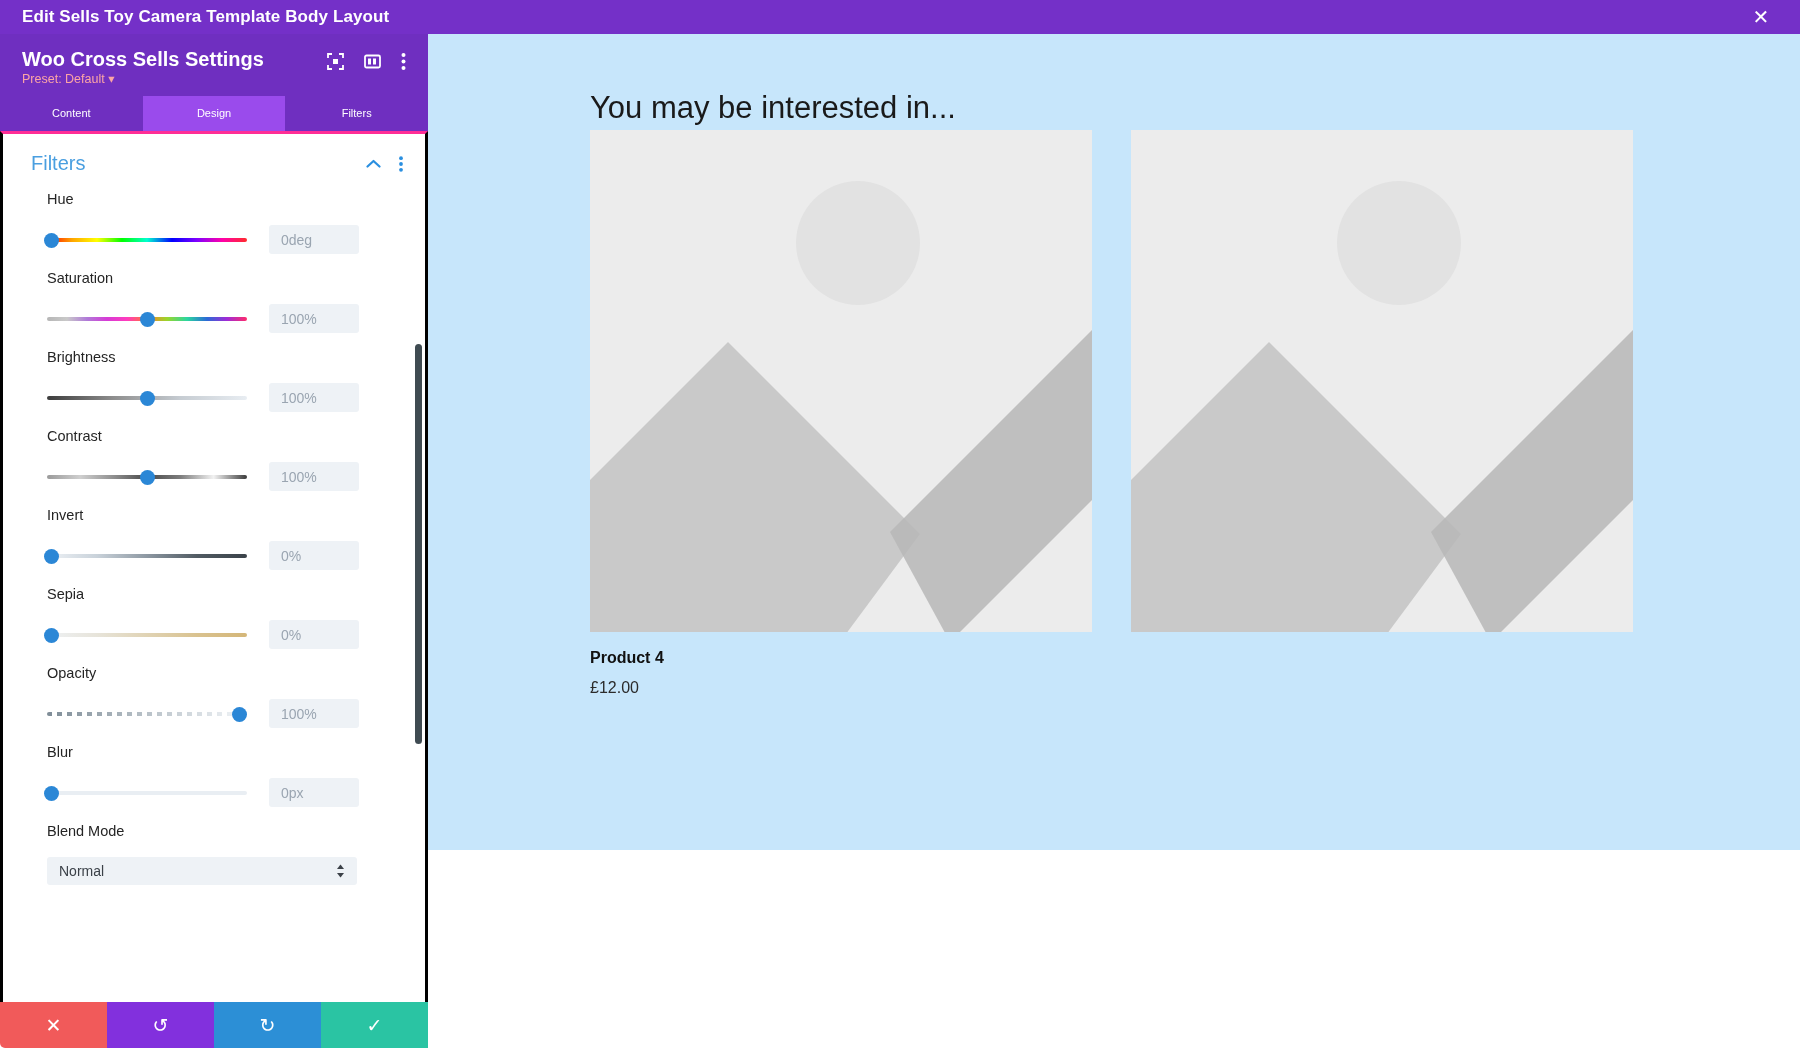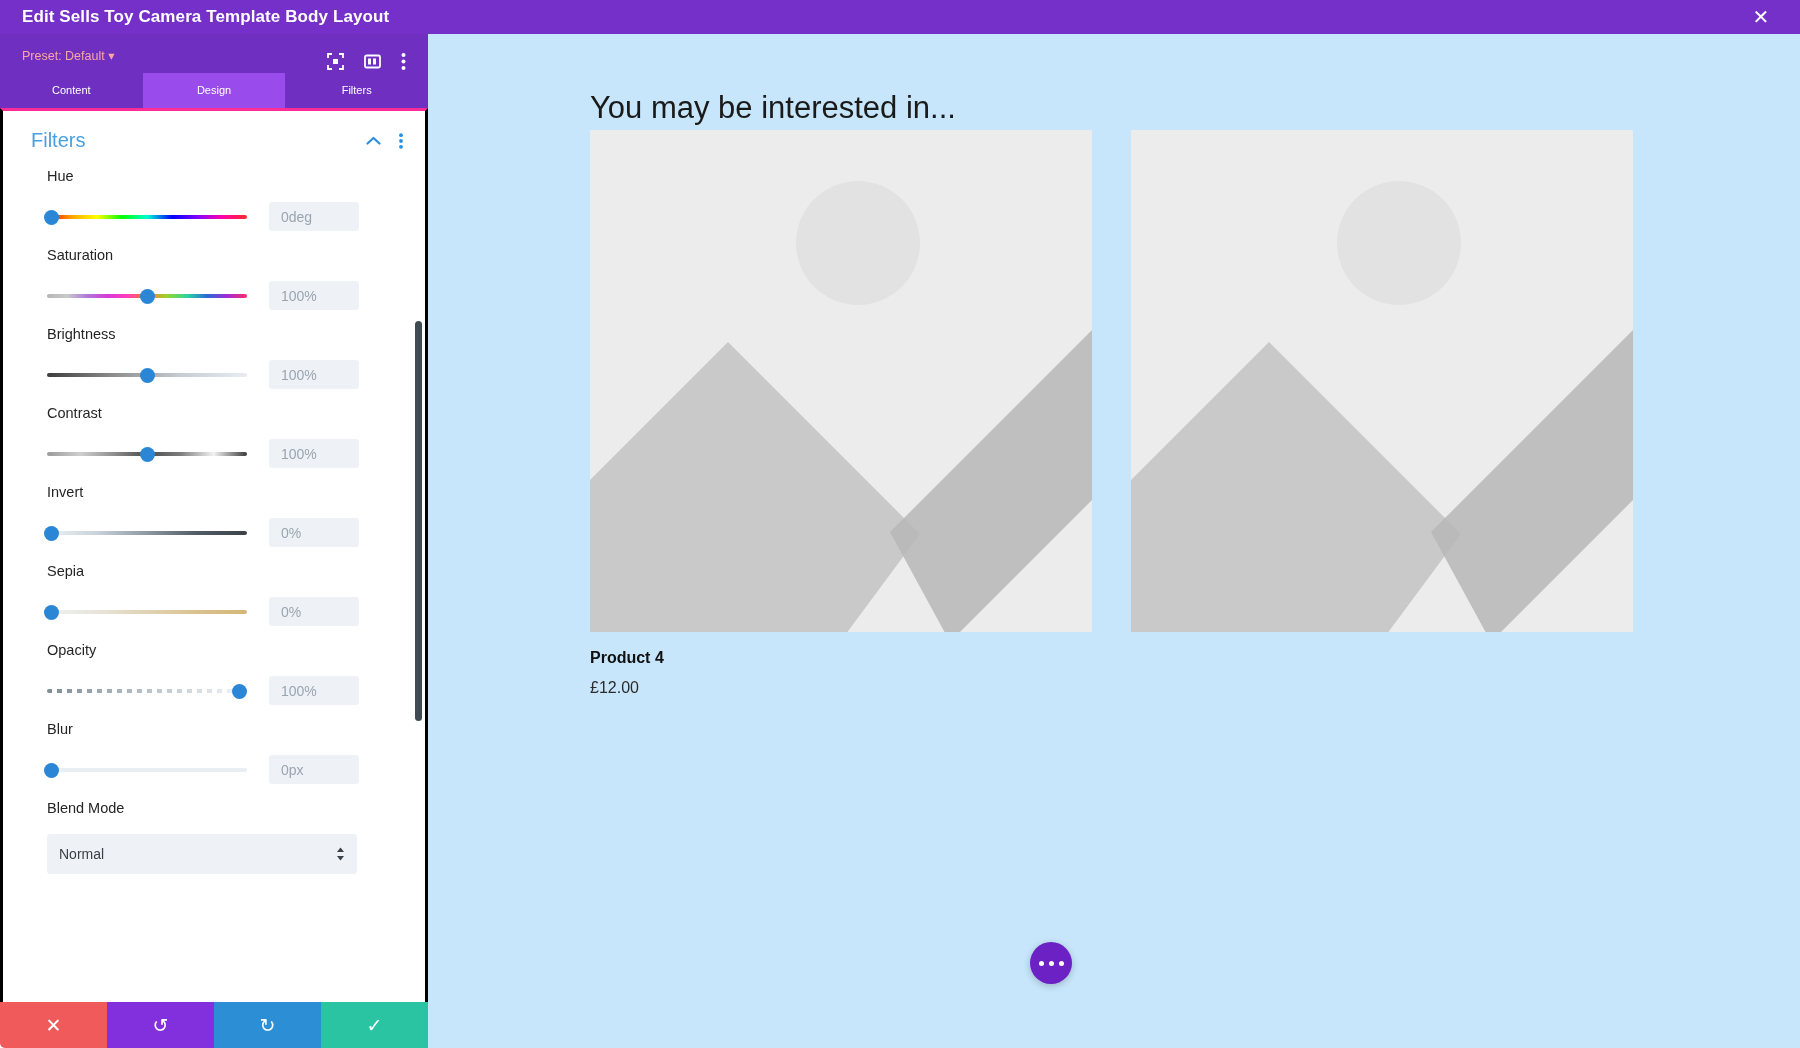--- a/index.html
+++ b/index.html
@@ -25,21 +25,21 @@
   }
   .topbar-close {
     position: absolute; right: 22px; top: 0; height: 34px;
     width: 34px; display: flex; align-items: center; justify-content: center;
     color: #ffffff; font-size: 20px; cursor: pointer; line-height: 1;
   }
 
   
   .canvas {
     position: absolute; left: 428px; top: 34px;
-    width: 1372px; height: 1014px;
+    width: 1372px; height: 816px;
     background: #c7e6fb;
     overflow: hidden;
   }
   .canvas-heading {
     position: absolute; left: 162px; top: 56px;
     font-size: 31px; color: #1a1a1a; font-weight: 400;
     white-space: nowrap;
   }
   .product-grid {
     position: absolute; left: 162px; top: 96px;
@@ -142,21 +142,21 @@
     border-radius: 50%; background: #2b87d6; cursor: pointer;
     transform: translateX(-7px);
   }
   .valbox {
     margin-left: 22px; width: 90px; height: 29px;
     background: #eef2f6; border-radius: 3px;
     display: flex; align-items: center; padding-left: 12px;
     font-size: 14px; color: #9aa5b1; cursor: text;
   }
   .select-wrap {
-    position: relative; width: 310px; height: 40px;
+    position: relative; width: 310px; height: 28px;
     background: #eef2f6; border-radius: 3px;
     display: flex; align-items: center; padding: 0 12px;
     font-size: 14px; color: #3b4148; cursor: pointer;
   }
   .select-arrows {
     position: absolute; right: 12px; top: 50%; transform: translateY(-50%);
     display: flex; flex-direction: column; gap: 2px; line-height: 0;
     color: #3b4148; font-size: 9px;
   }
 
@@ -231,20 +231,21 @@
     <div class="fab">
       <span></span>
         <span></span>
         <span></span>
     </div>
   </div>
 
   <div class="panel">
 
     <div class="panel-head">
+      <div class="panel-title">Woo Cross Sells Settings</div>
       <div class="panel-preset">Preset: Default ▾</div>
       <div class="panel-head-icons">
         <span class="hicon">
           <svg width="17" height="17" viewBox="0 0 17 17" fill="none" stroke="#fff" stroke-width="1.8">
             <path d="M1 5V1h4M12 1h4v4M16 12v4h-4M5 16H1v-4"></path>
             <rect x="6" y="6" width="5" height="5" fill="#fff" stroke="none"></rect>
           </svg>
         </span>
         <span class="hicon">
           <svg width="17" height="17" viewBox="0 0 17 17" fill="none" stroke="#fff" stroke-width="1.8">

